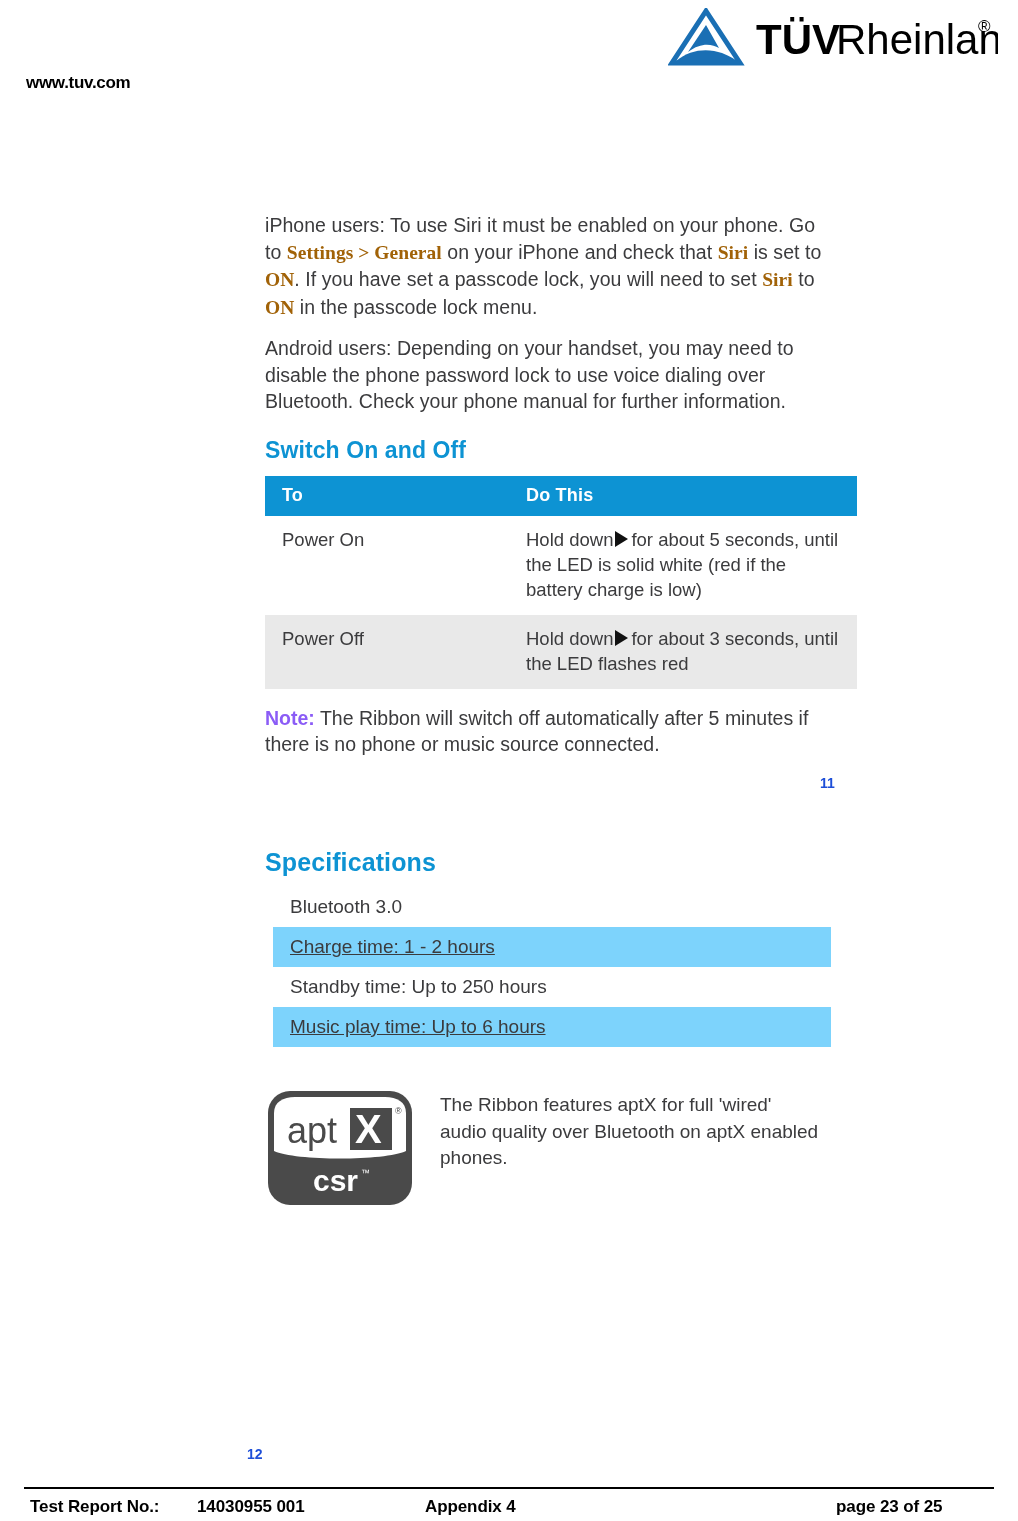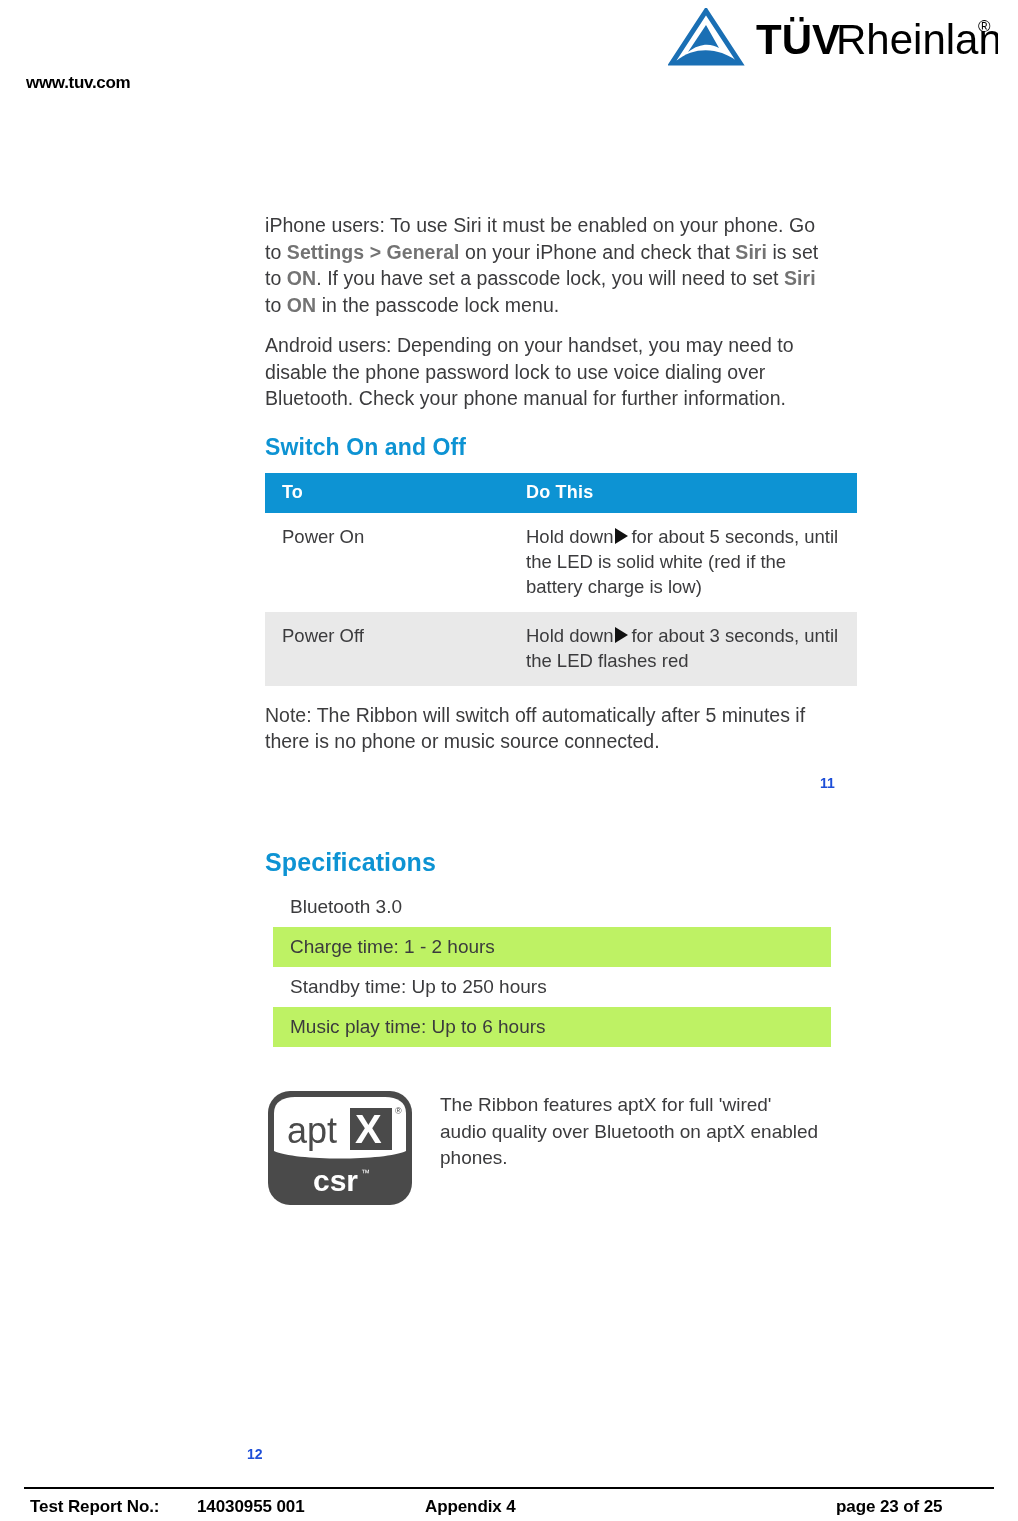--- a/index.html
+++ b/index.html
@@ -44,21 +44,21 @@
     width: 560px;
   }
 
   .para {
     font-size: 19.5px;
     line-height: 26.5px;
     color: #3b3b3d;
     margin: 0 0 14px 0;
     letter-spacing: 0.05px;
   }
-  .para .accent { color: #737373; font-weight: bold; }
+  .para .accent { color: #a16207; font-weight: bold; font-family: Liberation Serif, serif; }
 
   h2.section-heading {
     color: #0d93d3;
     font-size: 23px;
     font-weight: bold;
     margin: 22px 0 12px 0;
     letter-spacing: 0.1px;
   }
 
   
@@ -96,21 +96,21 @@
     vertical-align: -1px;
     margin: 0 3px 0 2px;
   }
 
   p.note {
     font-size: 19.5px;
     line-height: 26px;
     color: #3b3b3d;
     margin: 16px 0 0 0;
   }
-  p.note .accent { color: #404040; font-weight: normal; }
+  p.note .accent { color: #8b5cf6; font-weight: bold; }
 
   .folio {
     position: absolute;
     font-size: 14px;
     font-weight: bold;
     color: #1d4ed8;
   }
   #folio-11 { left: 820px; top: 775px; }
   #folio-12 { left: 247px; top: 1446px; }
 
@@ -135,21 +135,21 @@
     width: 558px;
   }
   ul.spec-list li {
     font-size: 19px;
     line-height: 40px;
     height: 40px;
     color: #3b3b3d;
     padding-left: 17px;
     box-sizing: border-box;
   }
-  ul.spec-list li.shaded { background: #bef264; }
+  ul.spec-list li.shaded { background: #7dd3fc; text-decoration: underline; }
 
   
   .aptx-block {
     position: absolute;
     left: 265px;
     top: 1088px;
     width: 560px;
     height: 125px;
   }
   #aptx-logo {

